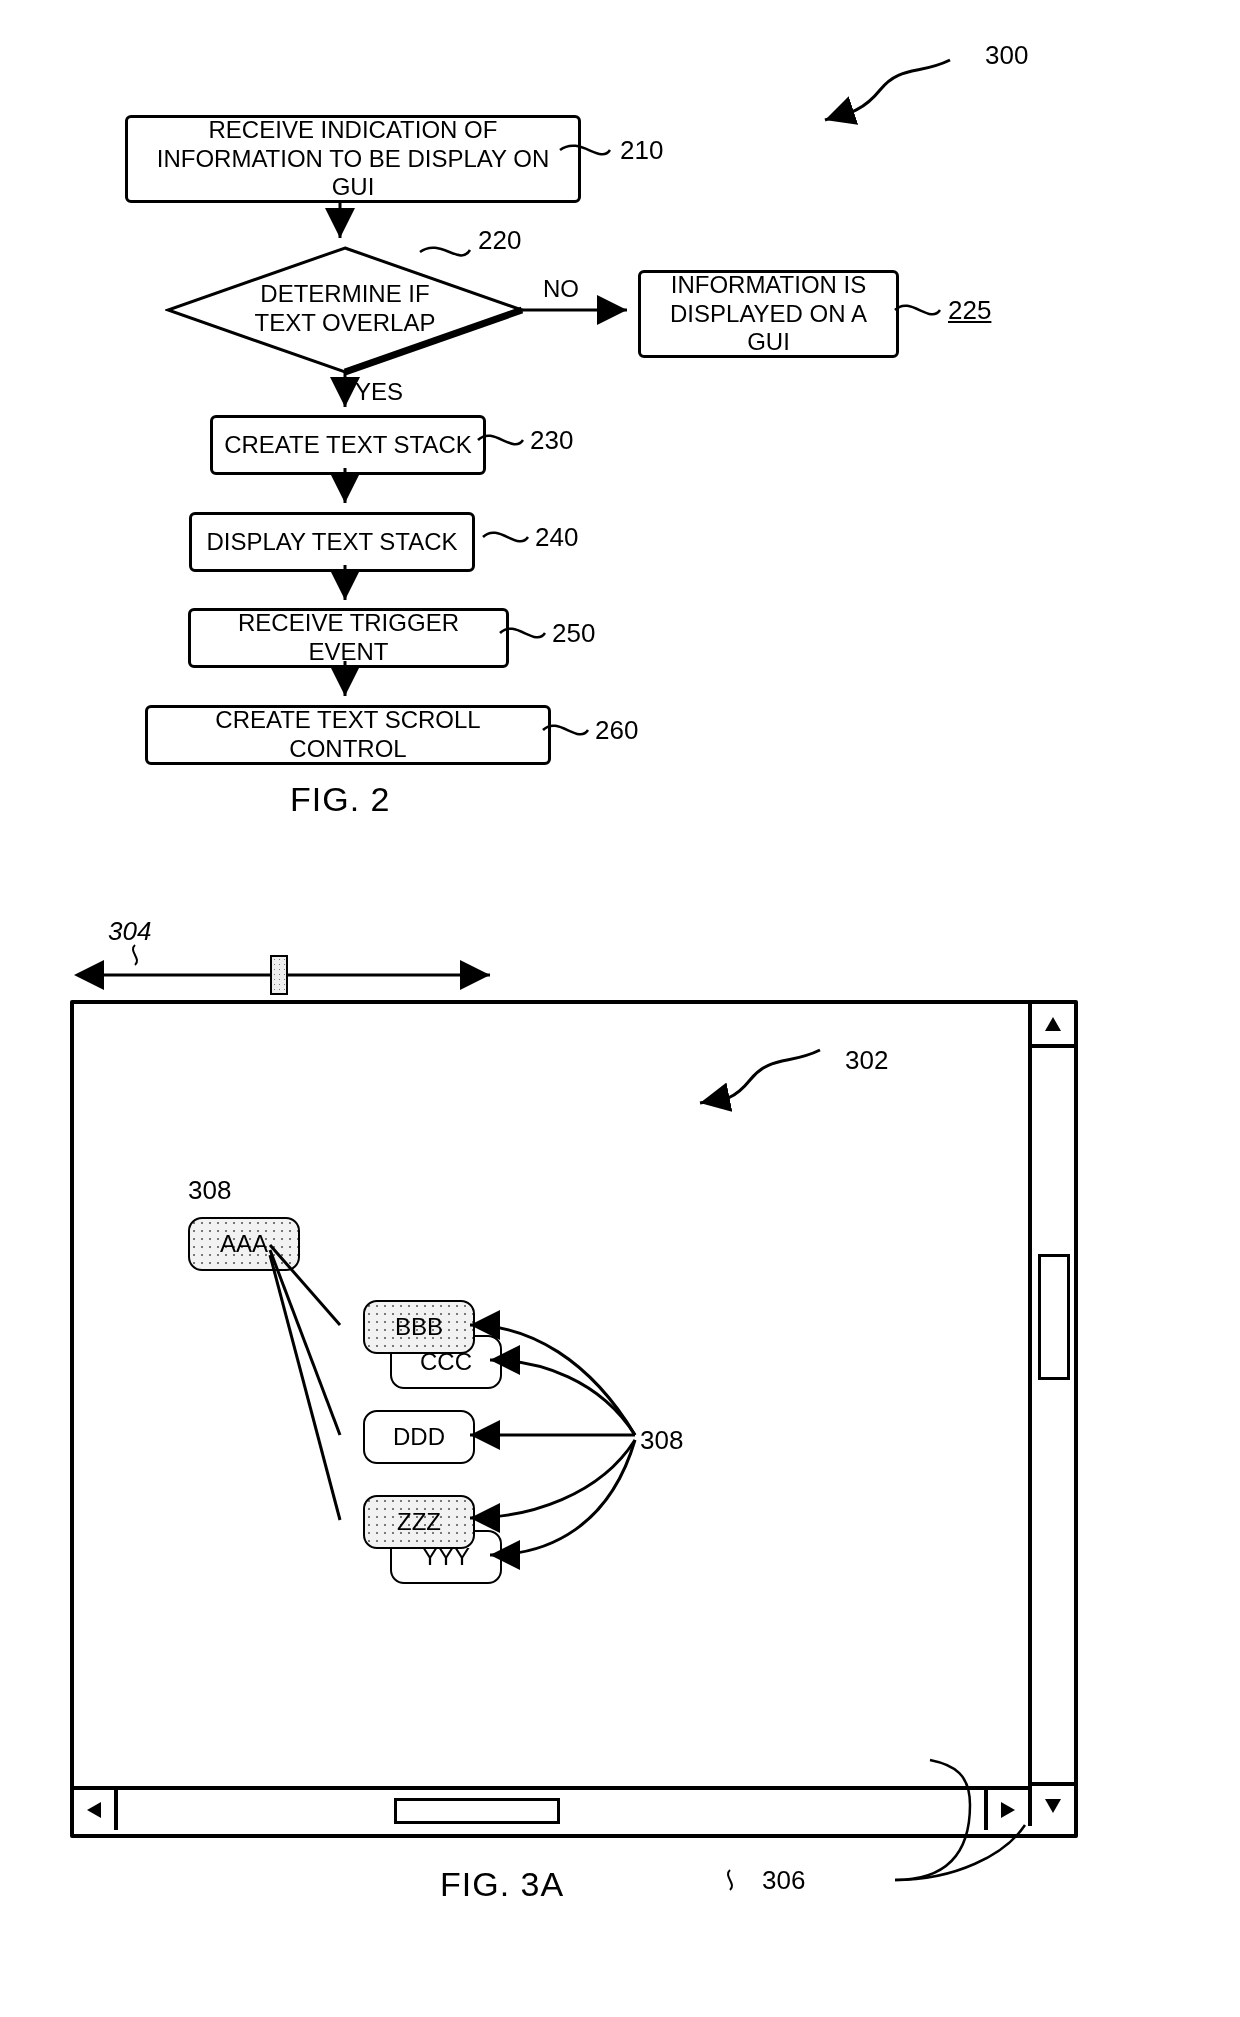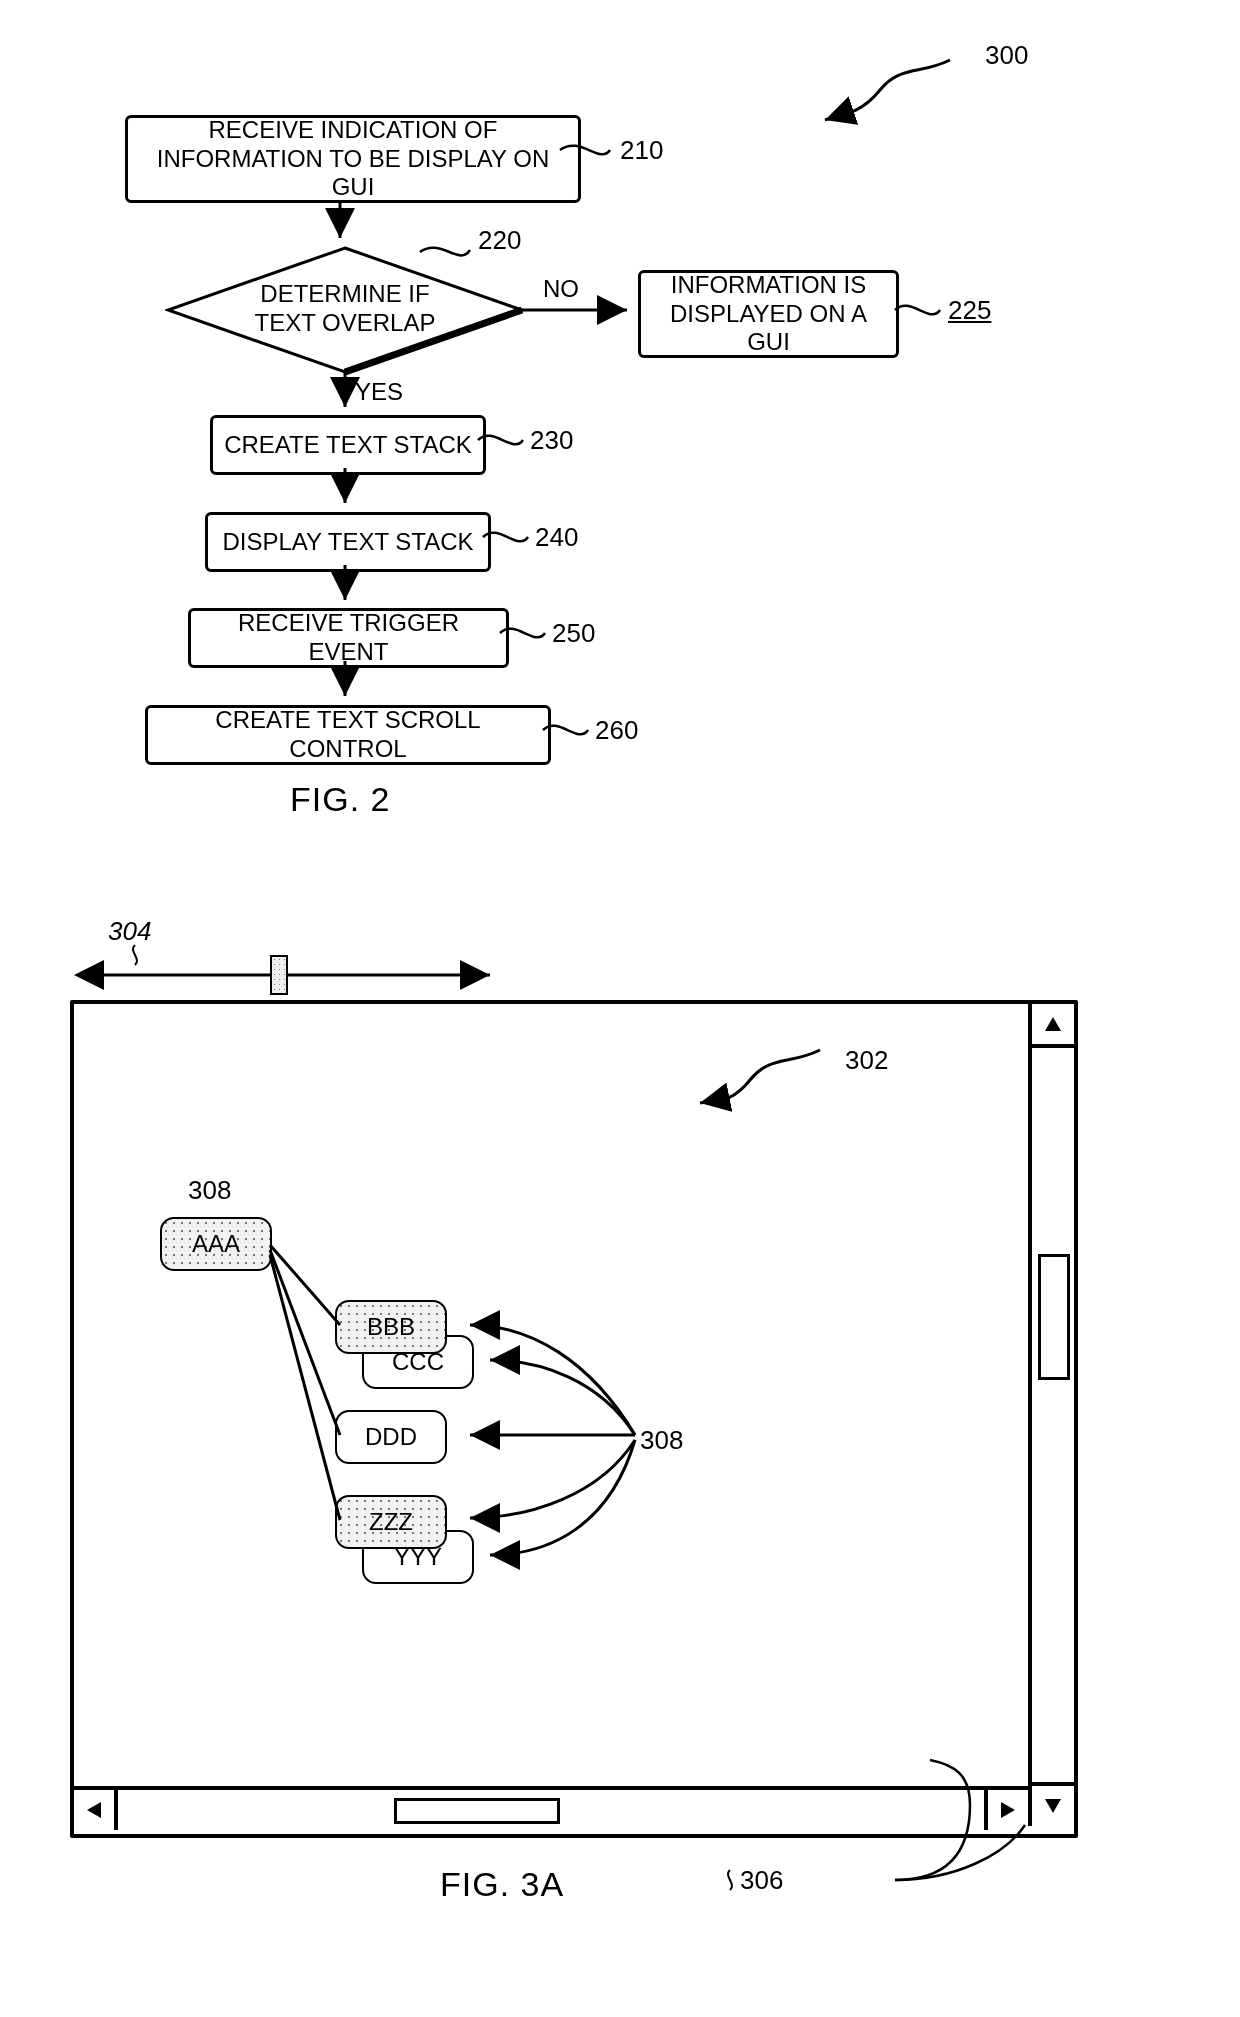--- a/index.html
+++ b/index.html
@@ -36,20 +36,21 @@
   }
   .node {
     border: 2.5px solid #000;
     border-radius: 14px;
     text-align: center;
     font-size: 24px;
     display: flex;
     align-items: center;
     justify-content: center;
     background: #fff;
+    margin-left: 28px;
   }
   .stippled {
     background-image: radial-gradient(#777 15%, transparent 16%);
     background-size: 8px 8px;
     background-color: #f2f2f2;
   }
   .stippled-slider {
     background-image: radial-gradient(#777 18%, transparent 19%);
     background-size: 5px 5px;
     background-color: #eee;
@@ -110,21 +111,21 @@
 
 <div class="abs box" style="left:210px; top:415px; width:250px; height:42px;">CREATE TEXT STACK</div>
 <svg class="arrowline" style="left:478px; top:420px;" width="50" height="40">
   <path d="M0,20 C15,5 35,35 45,20" stroke="#000" stroke-width="2.5" fill="none"></path>
 </svg>
 <div class="ref" style="left:530px; top:425px;">230</div>
 <svg class="arrowline" style="left:335px; top:468px;" width="20" height="45">
   <line x1="10" y1="0" x2="10" y2="35" stroke="#000" stroke-width="3" marker-end="url(#ah)"></line>
 </svg>
 
-<div class="abs box" style="left:205px; top:512px; width:260px; height:42px;">DISPLAY TEXT STACK</div>
+<div class="abs box" style="left:189px; top:512px; width:260px; height:42px;">DISPLAY TEXT STACK</div>
 <svg class="arrowline" style="left:483px; top:517px;" width="50" height="40">
   <path d="M0,20 C15,5 35,35 45,20" stroke="#000" stroke-width="2.5" fill="none"></path>
 </svg>
 <div class="ref" style="left:535px; top:522px;">240</div>
 <svg class="arrowline" style="left:335px; top:565px;" width="20" height="45">
   <line x1="10" y1="0" x2="10" y2="35" stroke="#000" stroke-width="3" marker-end="url(#ah)"></line>
 </svg>
 
 <div class="abs box" style="left:188px; top:608px; width:295px; height:42px;">RECEIVE TRIGGER EVENT</div>
 <svg class="arrowline" style="left:500px; top:613px;" width="50" height="40">
@@ -216,18 +217,18 @@
   <path d="M185,135 C150,80 90,60 40,60" stroke="#000" stroke-width="3" fill="none" marker-end="url(#ah)"></path>
   <path d="M185,135 C130,135 60,135 20,135" stroke="#000" stroke-width="3" fill="none" marker-end="url(#ah)"></path>
   <path d="M185,140 C150,195 80,218 20,218" stroke="#000" stroke-width="3" fill="none" marker-end="url(#ah)"></path>
   <path d="M185,140 C160,225 100,255 40,255" stroke="#000" stroke-width="3" fill="none" marker-end="url(#ah)"></path>
 </svg>
 
 <svg class="arrowline" style="left:895px; top:1735px;" width="150" height="150">
   <path d="M0,145 C50,145 75,120 75,70 C75,40 60,30 35,25" stroke="#000" stroke-width="2.5" fill="none"></path>
   <path d="M0,145 C60,145 110,120 130,90" stroke="#000" stroke-width="2.5" fill="none"></path>
 </svg>
-<div class="ref" style="left:740px; top:1865px;text-align:center;">306</div>
+<div class="ref" style="left:762px; top:1865px;text-align:center;">306</div>
 <svg class="arrowline" style="left:715px; top:1870px;" width="30" height="20">
   <path d="M15,0 C8,6 22,14 15,20" stroke="#000" stroke-width="2" fill="none"></path>
 </svg>
 
 <div class="figcap" style="left:440px; top:1865px;">FIG. 3A</div>
 
 </body></html>

